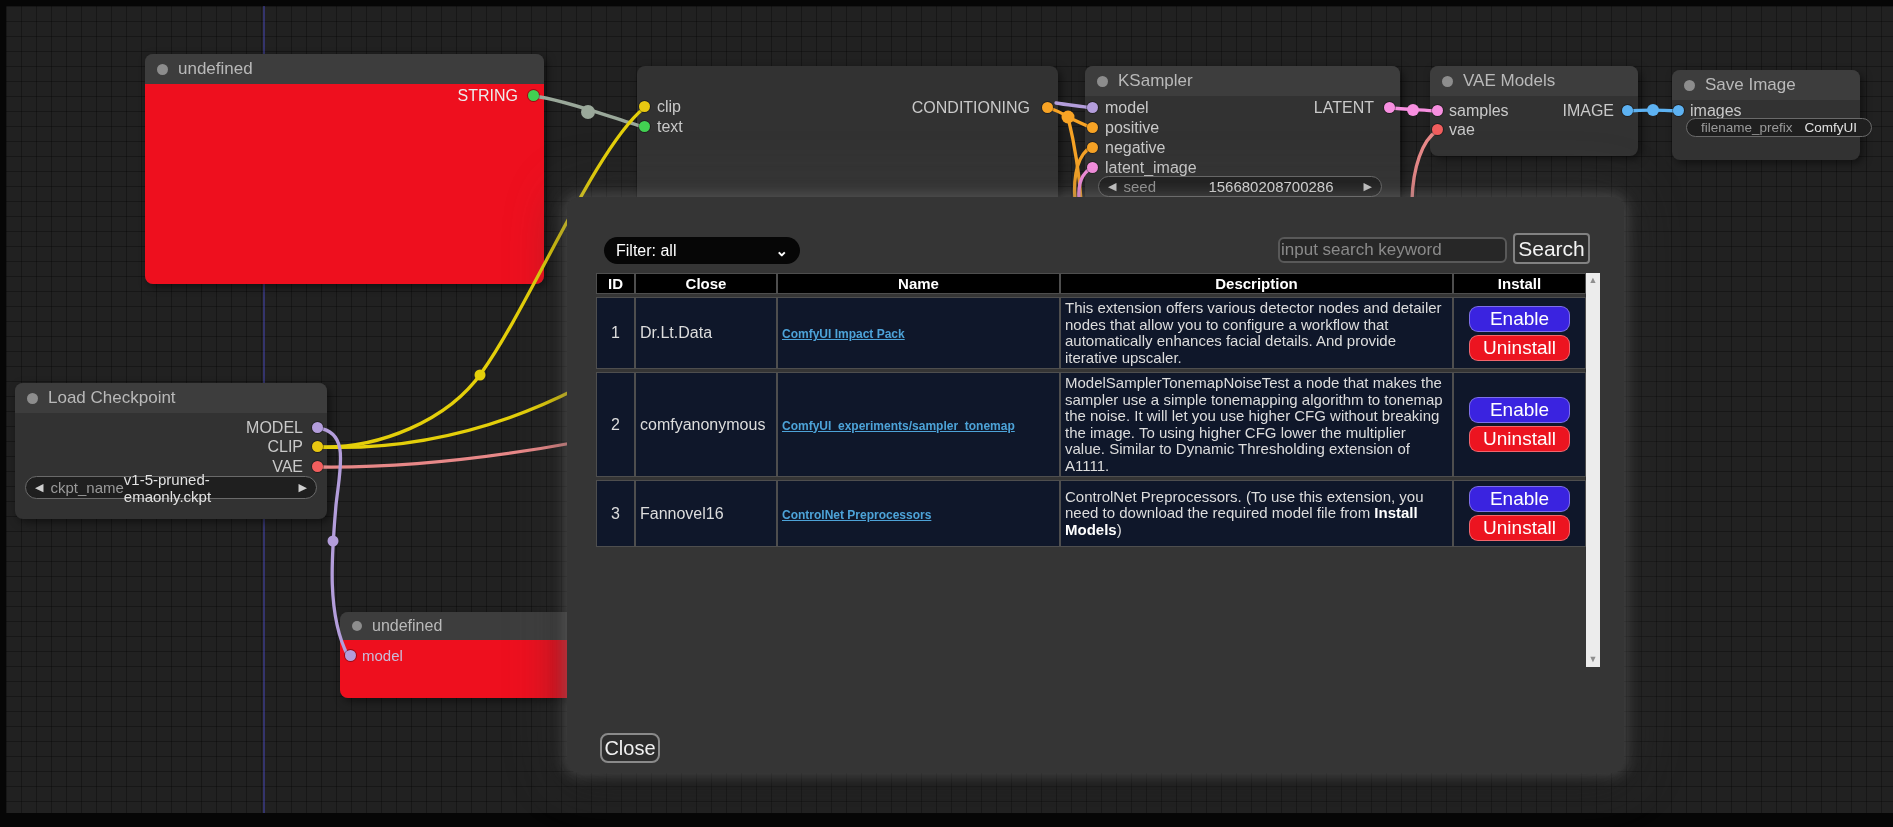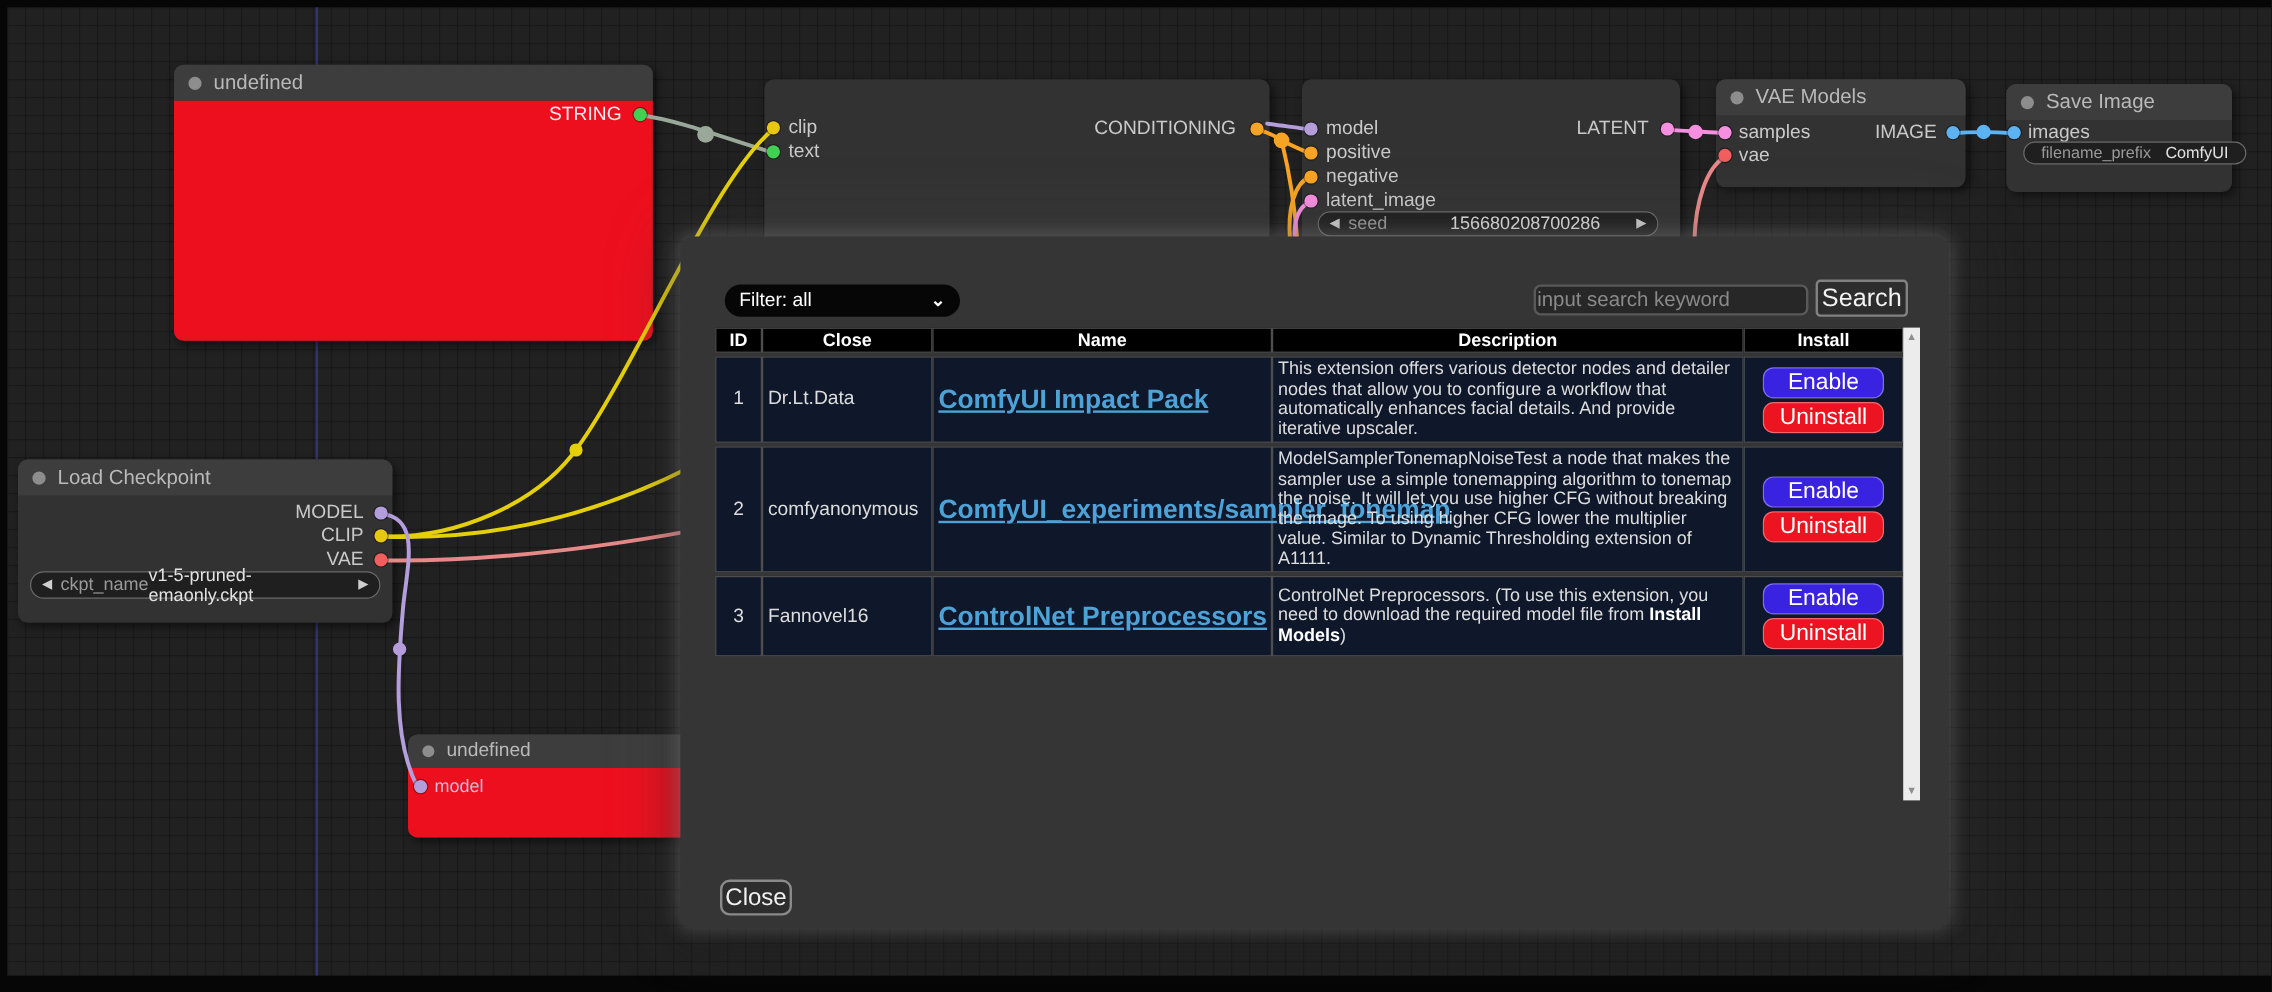--- a/index.html
+++ b/index.html
@@ -65,21 +65,21 @@
     color:#f2f2f2;font-size:21px;display:flex;align-items:center;justify-content:center;cursor:pointer;box-sizing:border-box;
     font-family:"Liberation Sans",sans-serif;
   }
   .table-wrap{position:absolute;left:29px;top:73px;width:1004px;height:397px;}
   table.ext{border-collapse:separate;border-spacing:0 3px;width:990px;table-layout:fixed;}
   table.ext th{background:#000;color:#fff;font-size:15px;font-weight:bold;height:19px;border:1px solid #4e4e4e;padding:0;}
   table.ext td{background:#0f172a;border:1px solid #4e4e4e;color:#ddd;vertical-align:middle;padding:2px 4px;}
   td.c-id{text-align:center;font-size:16px;}
   td.c-author{font-size:16px;padding-left:8px;}
   td.c-name{padding-left:8px;}
-  a.ext-link{color:var(--link_blue);font-weight:bold;font-size:22px;text-decoration:underline;white-space:nowrap;cursor:pointer;}
+  a.ext-link{color:var(--link_blue);font-weight:bold;font-size:12px;text-decoration:underline;white-space:nowrap;cursor:pointer;}
   td.c-desc{font-size:15px;line-height:16.5px;color:#e4e4e4;padding:2px 4px;}
   td.c-desc b{color:#fff;}
   td.c-install{text-align:center;}
   .ext-btn{display:block;width:101px;height:26px;margin:3px auto;border-radius:9px;border:1px solid rgba(255,255,255,0.35);
     color:#fff;font-size:19px;line-height:22px;text-align:center;cursor:pointer;padding:0;font-family:"Liberation Sans",sans-serif;}
   .ext-btn.enable{background:var(--enable_blue);}
   .ext-btn.uninstall{background:var(--uninstall_red);}
   .vscrollbar{position:absolute;right:0;top:3px;width:14px;height:394px;background:#ececec;display:flex;flex-direction:column;justify-content:space-between;align-items:center;cursor:pointer;}
   .vscrollbar .sarrow{color:#8f8f8f;font-size:9px;padding:3px 0;line-height:1;}
   .close-btn{
@@ -107,20 +107,24 @@
 <div class="node" style="left:637px;top:66px;width:421px;height:150px;">
   <span class="pd" style="left:2px;top:35px;background:var(--port_yellow);"></span>
   <span class="plabel" style="left:20px;top:32px;">clip</span>
   <span class="pd" style="left:2px;top:55px;background:var(--port_green);"></span>
   <span class="plabel" style="left:20px;top:52px;text-align:right;">text</span>
   <span class="plabel right" style="right:28px;top:33px;">CONDITIONING</span>
   <span class="pd" style="left:405px;top:36px;background:var(--port_orange);"></span>
 </div>
 
 <div class="node" style="left:1085px;top:66px;width:315px;height:145px;">
+  <div class="node-title">
+    <span class="status-dot"></span>
+    <span>KSampler</span>
+  </div>
   <span class="pd" style="left:2px;top:36px;background:var(--port_purple);"></span>
   <span class="plabel" style="left:20px;top:33px;">model</span>
   <span class="pd" style="left:2px;top:56px;background:var(--port_orange);"></span>
   <span class="plabel" style="left:20px;top:53px;">positive</span>
   <span class="pd" style="left:2px;top:76px;background:var(--port_orange);"></span>
   <span class="plabel" style="left:20px;top:73px;">negative</span>
   <span class="pd" style="left:2px;top:96px;background:var(--port_pink);"></span>
   <span class="plabel" style="left:20px;top:93px;">latent_image</span>
   <span class="plabel right" style="right:26px;top:33px;">LATENT</span>
   <span class="pd" style="left:299px;top:36px;background:var(--port_pink);"></span>

